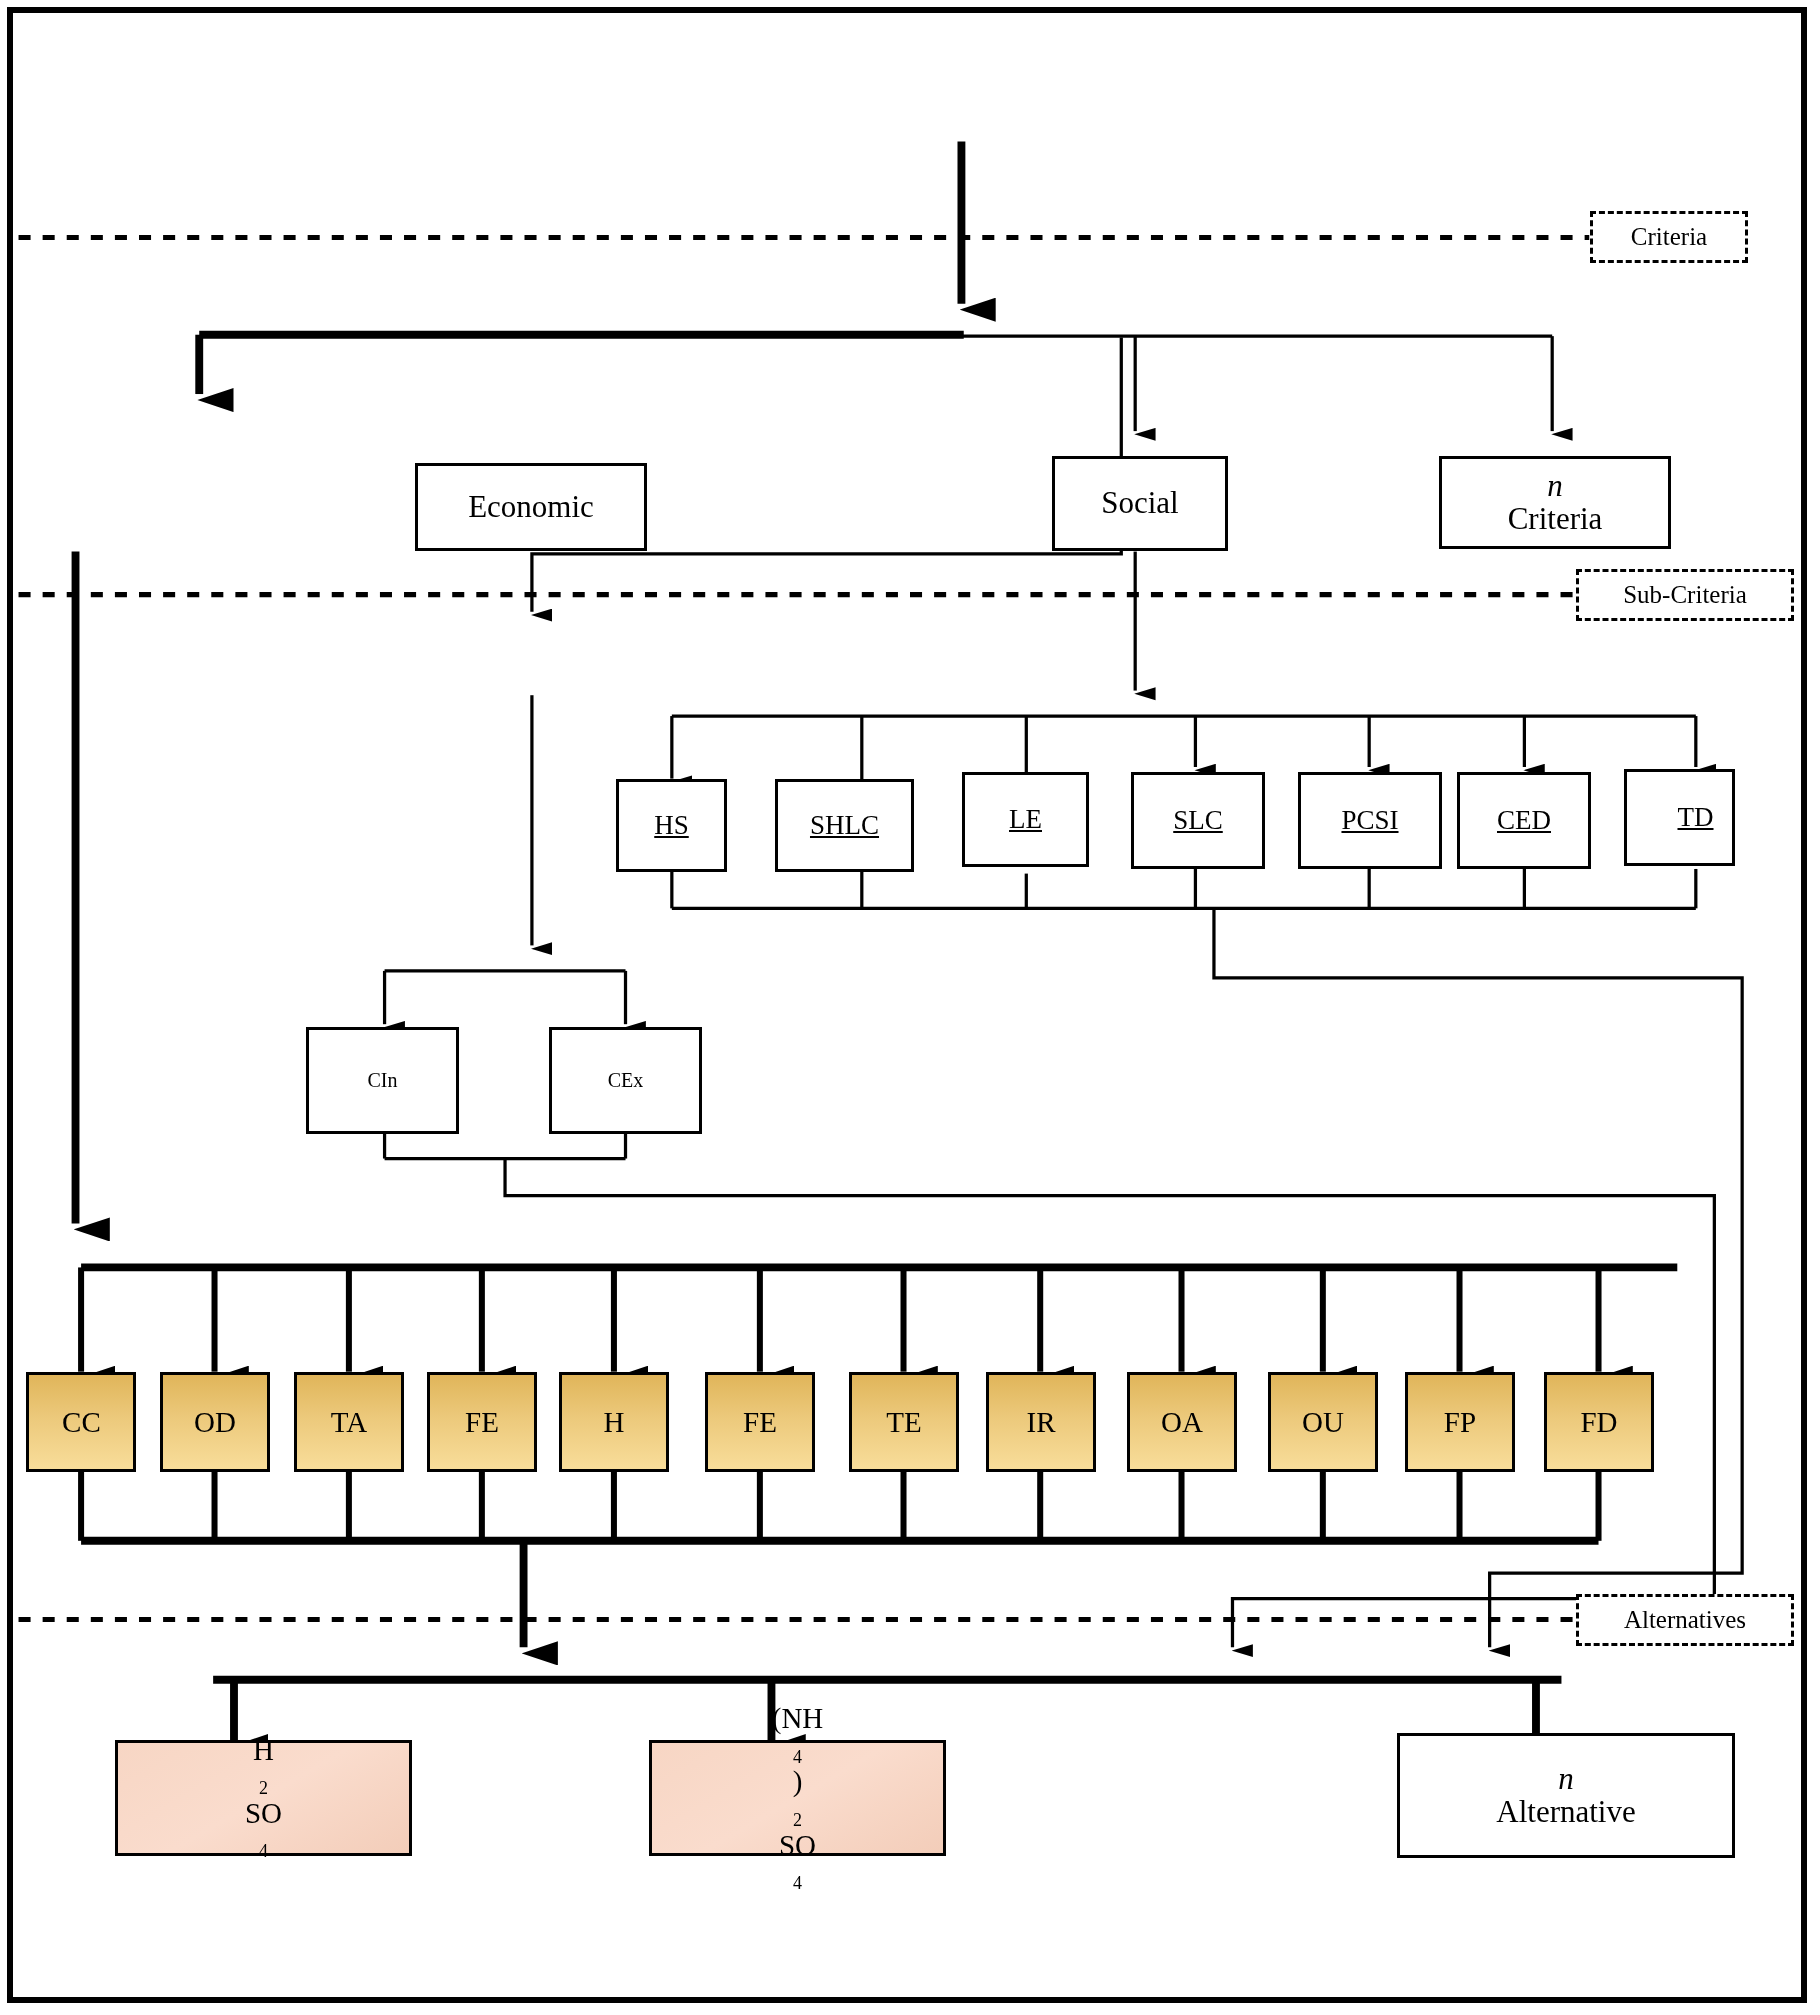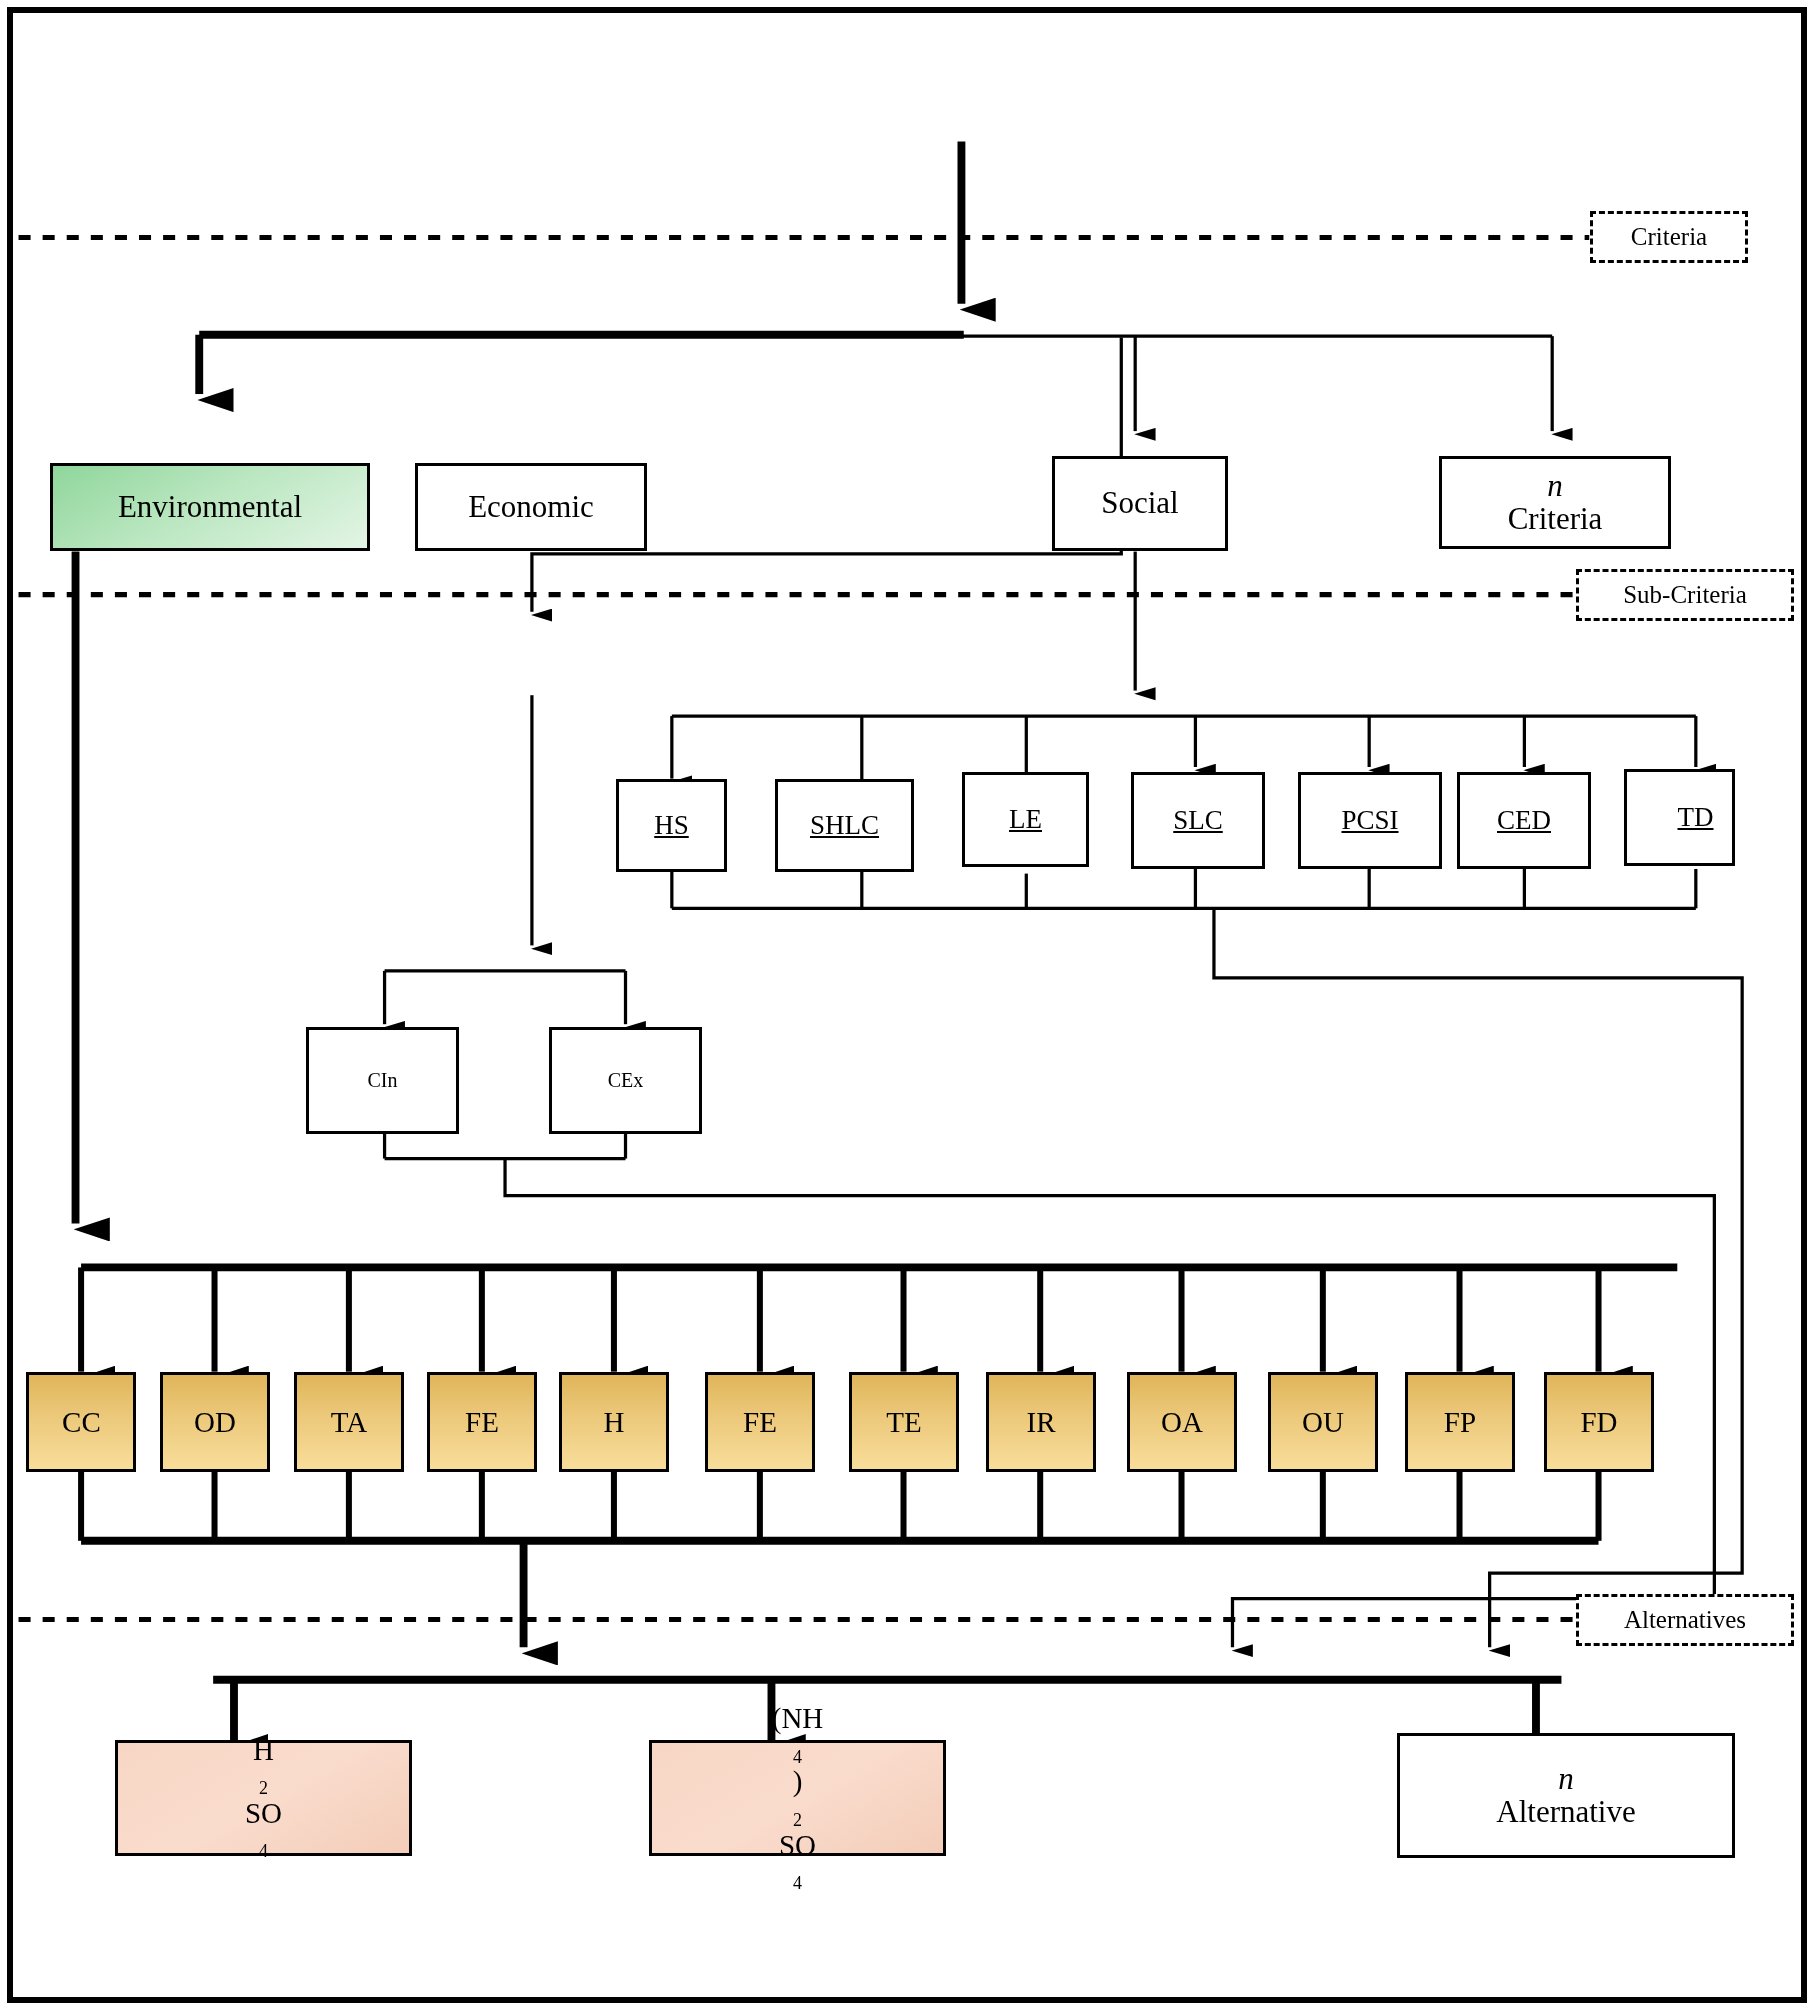--- a/index.html
+++ b/index.html
@@ -152,23 +152,20 @@
     <span>Criteria</span>
   </div>
   <div class="tag" style="left:1576px;top:569px;width:218px;height:52px;">
     <span>Sub-Criteria</span>
   </div>
   <div class="tag" style="left:1576px;top:1594px;width:218px;height:52px;">
     <span>Alternatives</span>
   </div>
 
 
-  <div class="node env" style="left:50px;top:463px;width:320px;height:88px;">
-    <span>Environmental</span>
-  </div>
 
   <div class="node plain" style="left:415px;top:463px;width:232px;height:88px;">
     <span>Economic</span>
   </div>
 
   <div class="node plain" style="left:1052px;top:456px;width:176px;height:95px;align-items:center;">
     <span>Social</span>
   </div>
 
   <div class="node plain" style="left:1439px;top:456px;width:232px;height:93px;">

